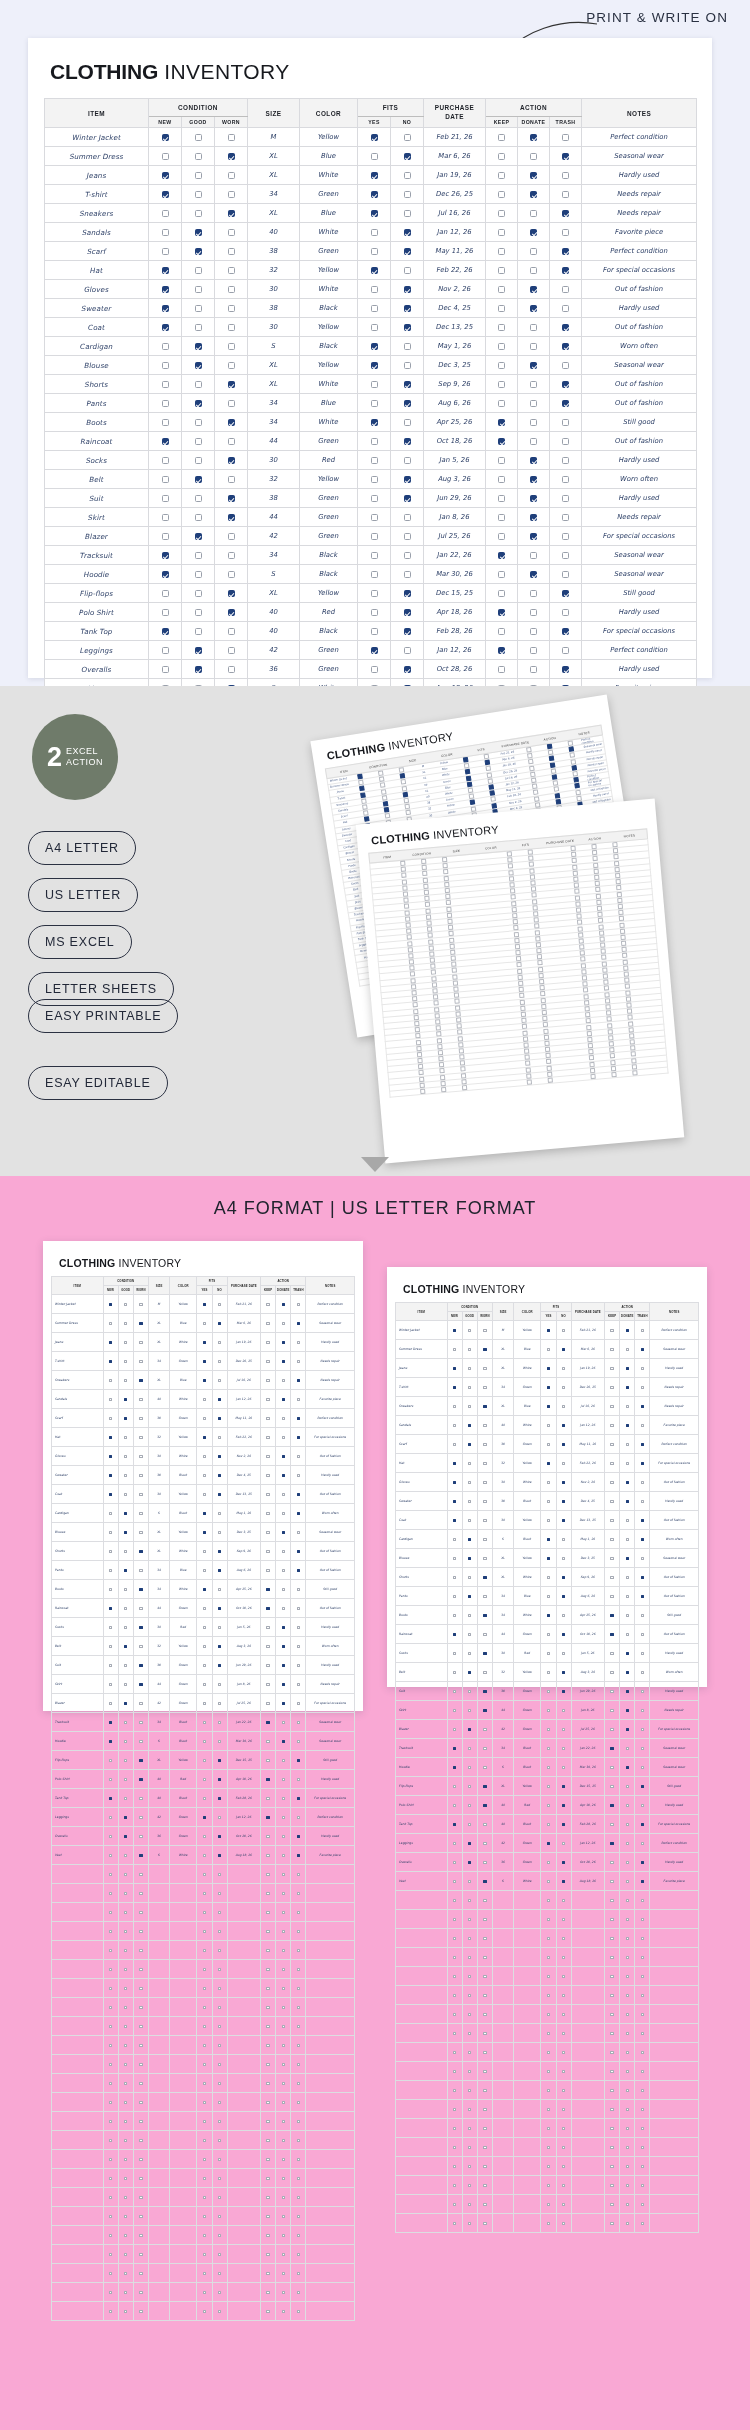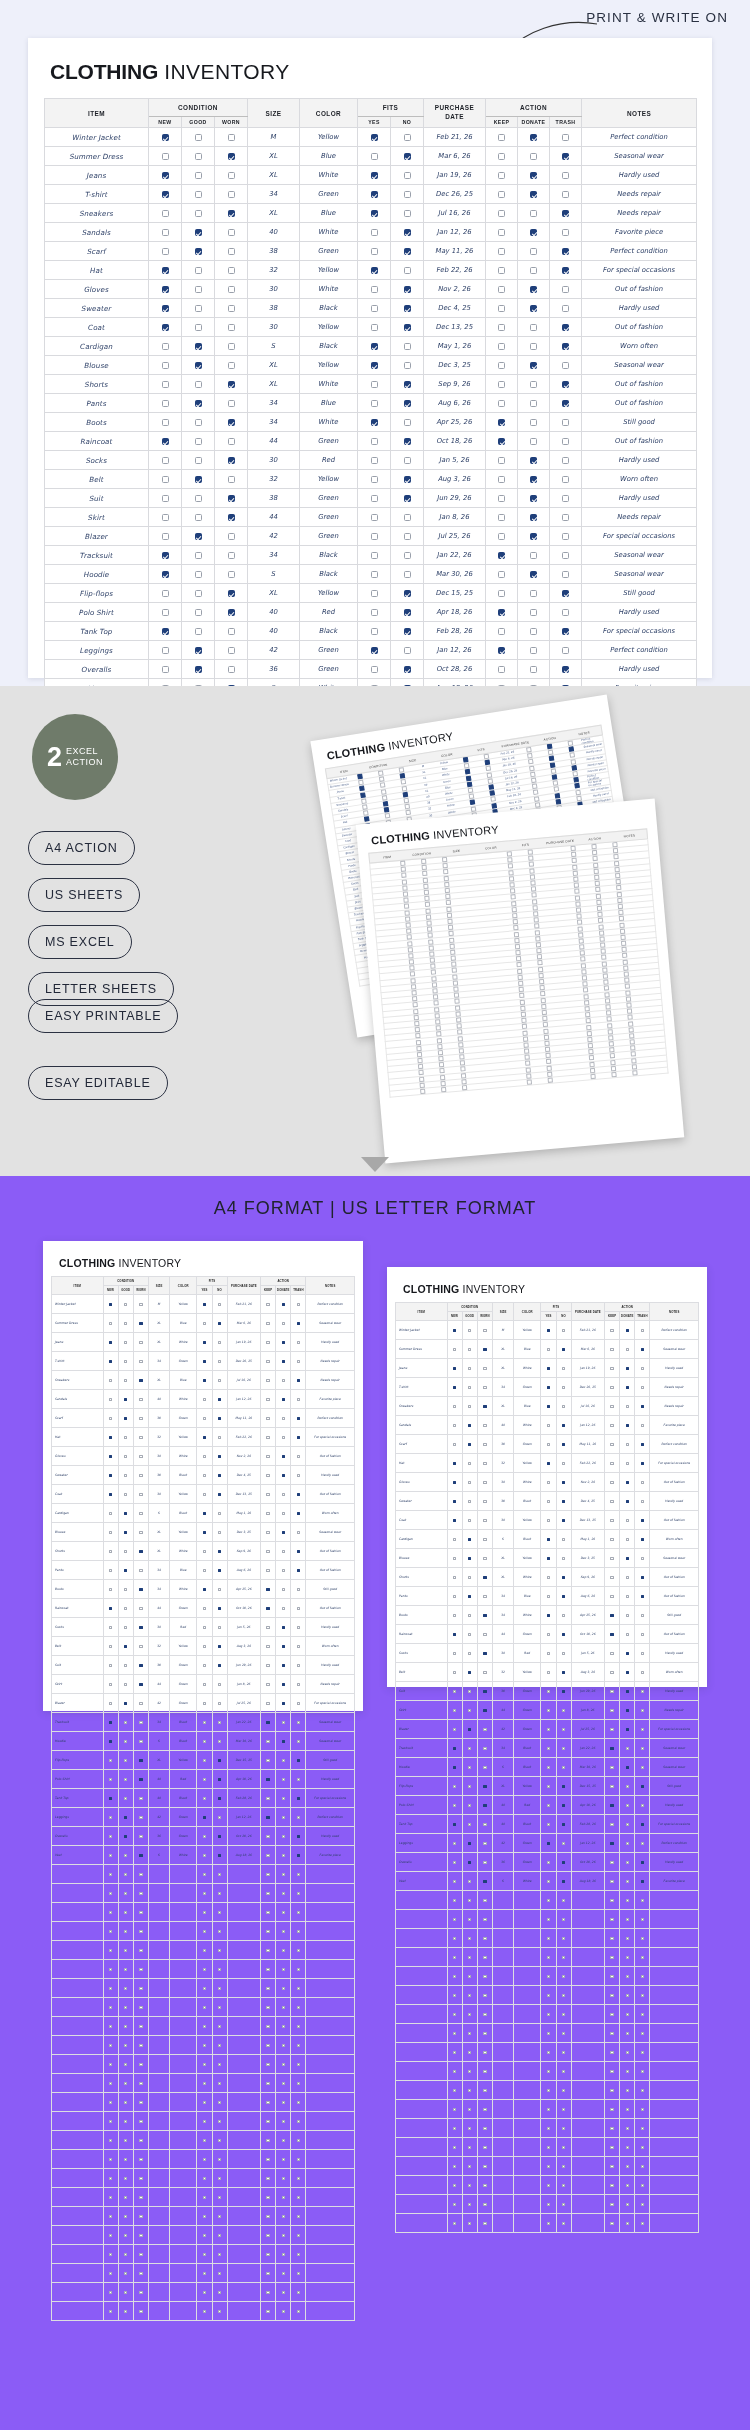--- a/index.html
+++ b/index.html
@@ -201,21 +201,21 @@
   .down-arrow{
     position:absolute; left:50%; bottom:4px; transform:translateX(-50%);
     width:0;height:0;border-left:14px solid transparent;border-right:14px solid transparent;
     border-top:15px solid #a8a8a8;
   }
 
   
   .sec-compare{
     position:relative;
     width:750px; height:1254px;
-    background:#8b5cf6;
+    background:#f9a8d4;
     padding-top:22px;
   }
   .cmp-title{
     text-align:center;
     font-size:18px;
     letter-spacing:1px;
     color:#20242e;
     font-weight:400;
     margin:0 0 22px 0;
   }
@@ -1179,22 +1179,22 @@
 <div class="sec-formats">
 
   <div class="badge2">
     <span class="num">2</span>
     <span class="txt">
       <span style="display:block">EXCEL</span>
       <span style="display:block">ACTION</span>
     </span>
   </div>
 
-  <div class="pill" style="top:145px">A4 ACTION</div>
-  <div class="pill" style="top:192px">US SHEETS</div>
+  <div class="pill" style="top:145px">A4 LETTER</div>
+  <div class="pill" style="top:192px">US LETTER</div>
   <div class="pill" style="top:239px">MS EXCEL</div>
   <div class="pill" style="top:286px">LETTER SHEETS</div>
   <div class="pill" style="top:313px">EASY PRINTABLE</div>
   <div class="pill" style="top:380px">ESAY EDITABLE</div>
 
   <div class="mock back">
     <div class="mock-title">
       <b>CLOTHING</b><span> INVENTORY</span>
     </div>
     <div class="mini-tbl">

